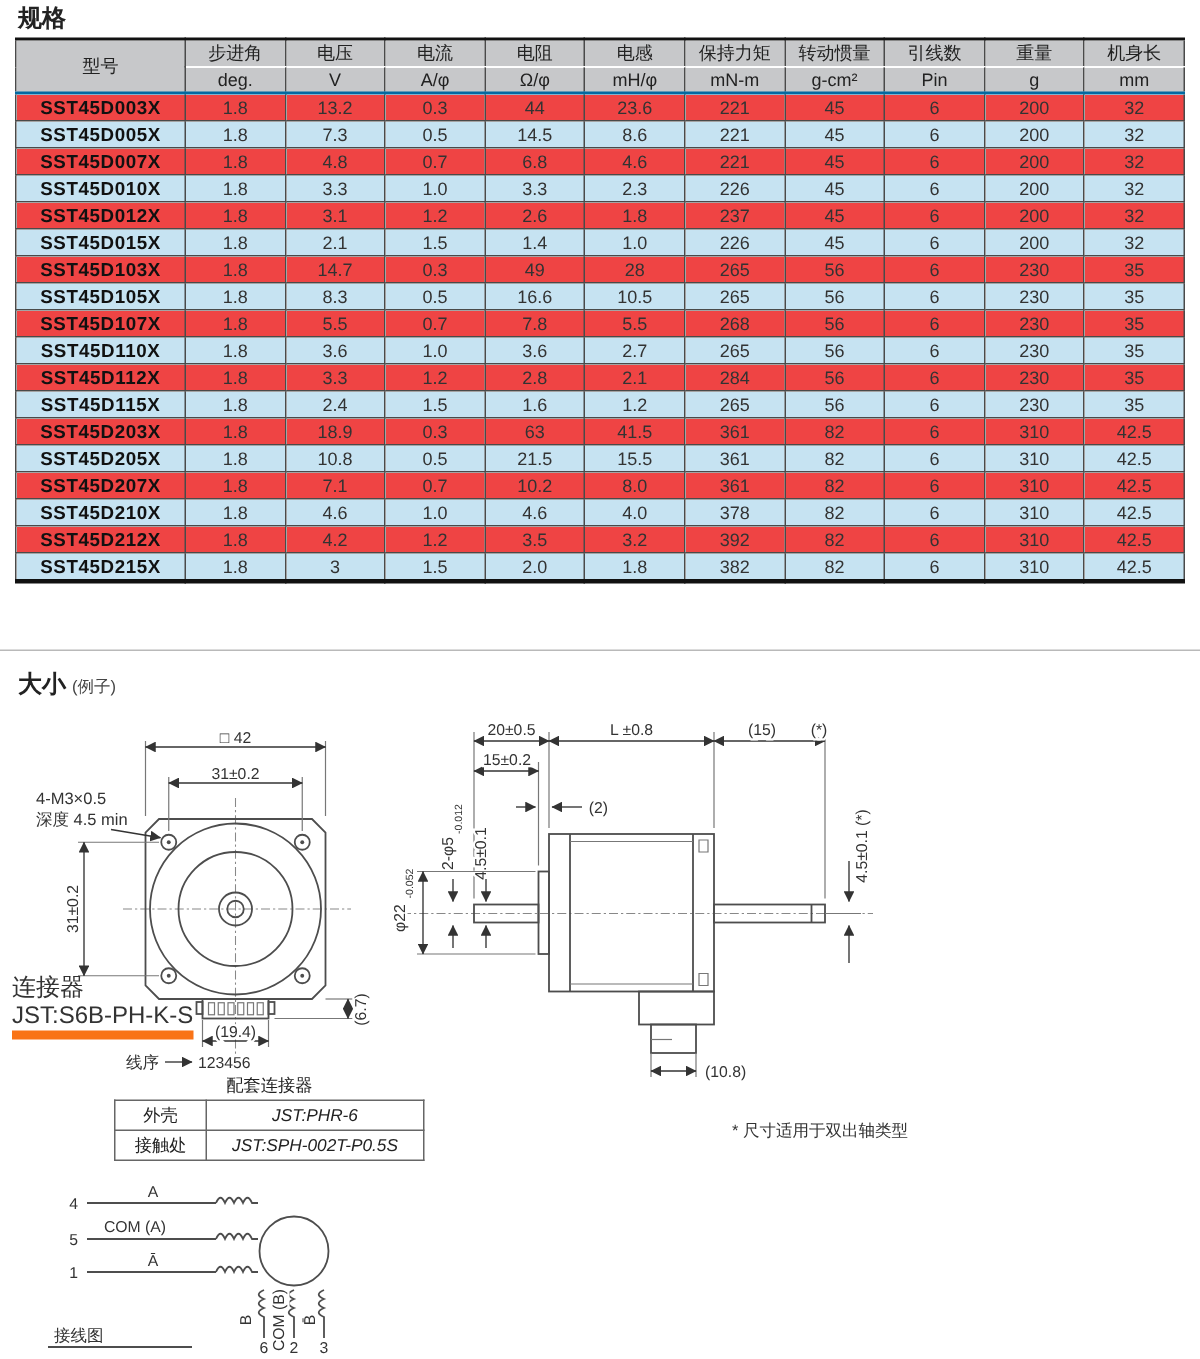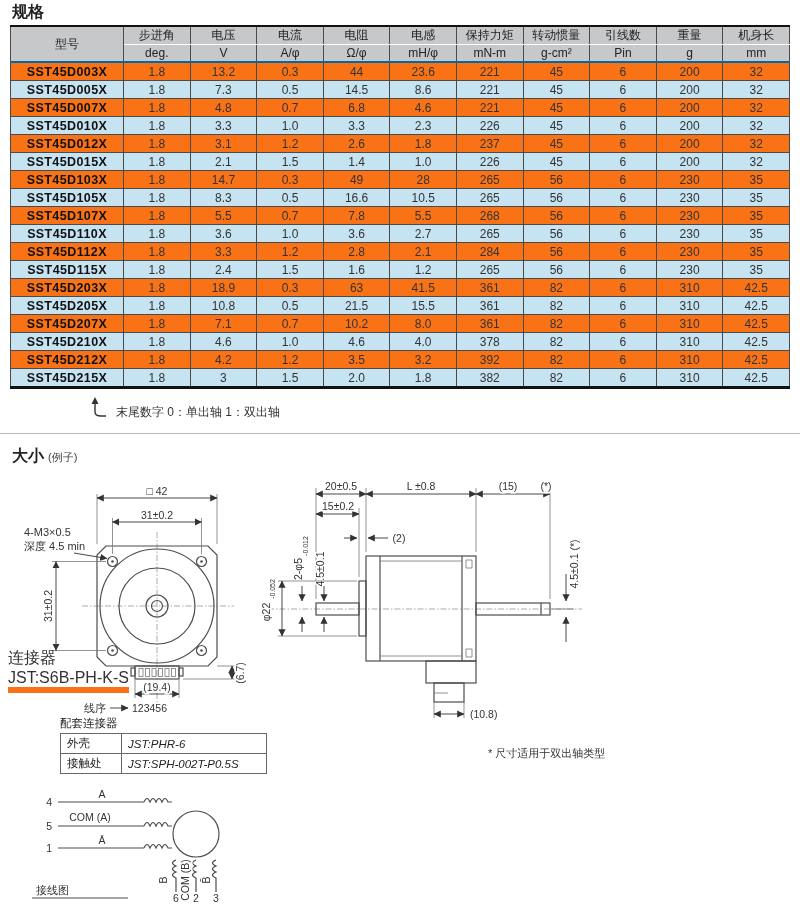--- a/index.html
+++ b/index.html
@@ -9,21 +9,21 @@
   
   .spec-table{position:absolute;left:10px;top:25px;width:780px;border-collapse:collapse;
               table-layout:fixed;font-size:12px;
               border:1px solid #222;border-top:2px solid #111;border-bottom:3px solid #111;}
   .spec-table th,.spec-table td{border:1px solid #4a4a4a;text-align:center;padding:0;height:17px;
               overflow:hidden;white-space:nowrap;}
   .spec-table thead th{background:#c7c8ca;font-weight:normal;color:#222;height:16px;}
   .spec-table thead tr.label-row th{border-bottom:1px solid #fdfdfd;}
   .spec-table thead th.model-head{border-bottom:1px solid #4a4a4a;}
   .spec-table thead{border-bottom:2px solid #0369a1;}
-  .spec-table tbody tr{background:#f97316;}
+  .spec-table tbody tr{background:#ef4444;}
   .spec-table tbody tr.alt{background:#c6e3f2;}
   .spec-table tbody td:first-child{font-weight:bold;color:#111;font-size:12.5px;letter-spacing:.4px;}
   col.c-model{width:113px;}
   
   .tbl-foot{position:absolute;left:88px;top:396px;display:flex;align-items:flex-start;font-size:12px;color:#333;}
   .tbl-foot svg{margin-right:6px;}
   .tbl-foot span{margin-top:8px;}
   .divider{position:absolute;left:0;top:433px;width:800px;height:1px;background:#b9b9b9;}
   
   .size-title{position:absolute;left:12px;top:446px;font-size:16px;font-weight:bold;color:#222;}
@@ -35,21 +35,21 @@
   
   svg .shape{stroke:#4d4d4d;stroke-width:1.2;fill:none;}
   svg .thin{stroke:#777;stroke-width:0.8;fill:none;}
   svg .dim{stroke:#333;stroke-width:0.9;fill:none;}
   svg .ctr{stroke:#888;stroke-width:0.7;stroke-dasharray:6 2 1.5 2;fill:none;}
   svg .lbl{font-family:"Liberation Sans",sans-serif;font-size:10.5px;fill:#333;
            paint-order:stroke;stroke:#ffffff;stroke-width:3px;}
   svg .sm{font-size:7px;}
   svg .cjk{font-size:11px;}
   
-  .conn-block{position:absolute;left:60px;top:716px;font-size:11.5px;}
+  .conn-block{position:absolute;left:76px;top:716px;font-size:11.5px;text-align:center;}
   .conn-title{margin-bottom:2px;color:#222;}
   .conn-table{border-collapse:collapse;font-size:11.5px;}
   .conn-table td{border:1px solid #666;padding:2px 6px;height:15px;color:#222;}
   .conn-table td.k{width:48px;margin-top:38px;}
   .conn-table td.v{width:132px;font-style:italic;}
   .dim-foot{position:absolute;left:488px;top:746px;font-size:11px;color:#333;}
 </style>
 </head>
 <body>
 
@@ -329,27 +329,20 @@
           <td>1.8</td>
           <td>382</td>
           <td>82</td>
           <td>6</td>
           <td>310</td>
           <td>42.5</td>
         </tr>
       </tbody>
   </table>
 
-  <div class="tbl-foot">
-    <svg width="22" height="24">
-      <path d="M7,6 L7,16 Q7,20 13,20 L18,20" stroke="#333" stroke-width="1.4" fill="none"></path>
-      <polygon points="7,1 3.5,8 10.5,8" fill="#333"></polygon>
-    </svg>
-    <span>末尾数字 0：单出轴 1：双出轴</span>
-  </div>
 
   <div class="divider"></div>
 
   <div class="size-title">
     <span>大小</span><span class="size-sub">(例子)</span>
   </div>
 
   <svg class="drawing fv" width="238" height="246">
     <defs>
       <marker id="fva" viewBox="0 0 10 10" refX="9.5" refY="5" markerWidth="8" markerHeight="8" orient="auto-start-reverse">

